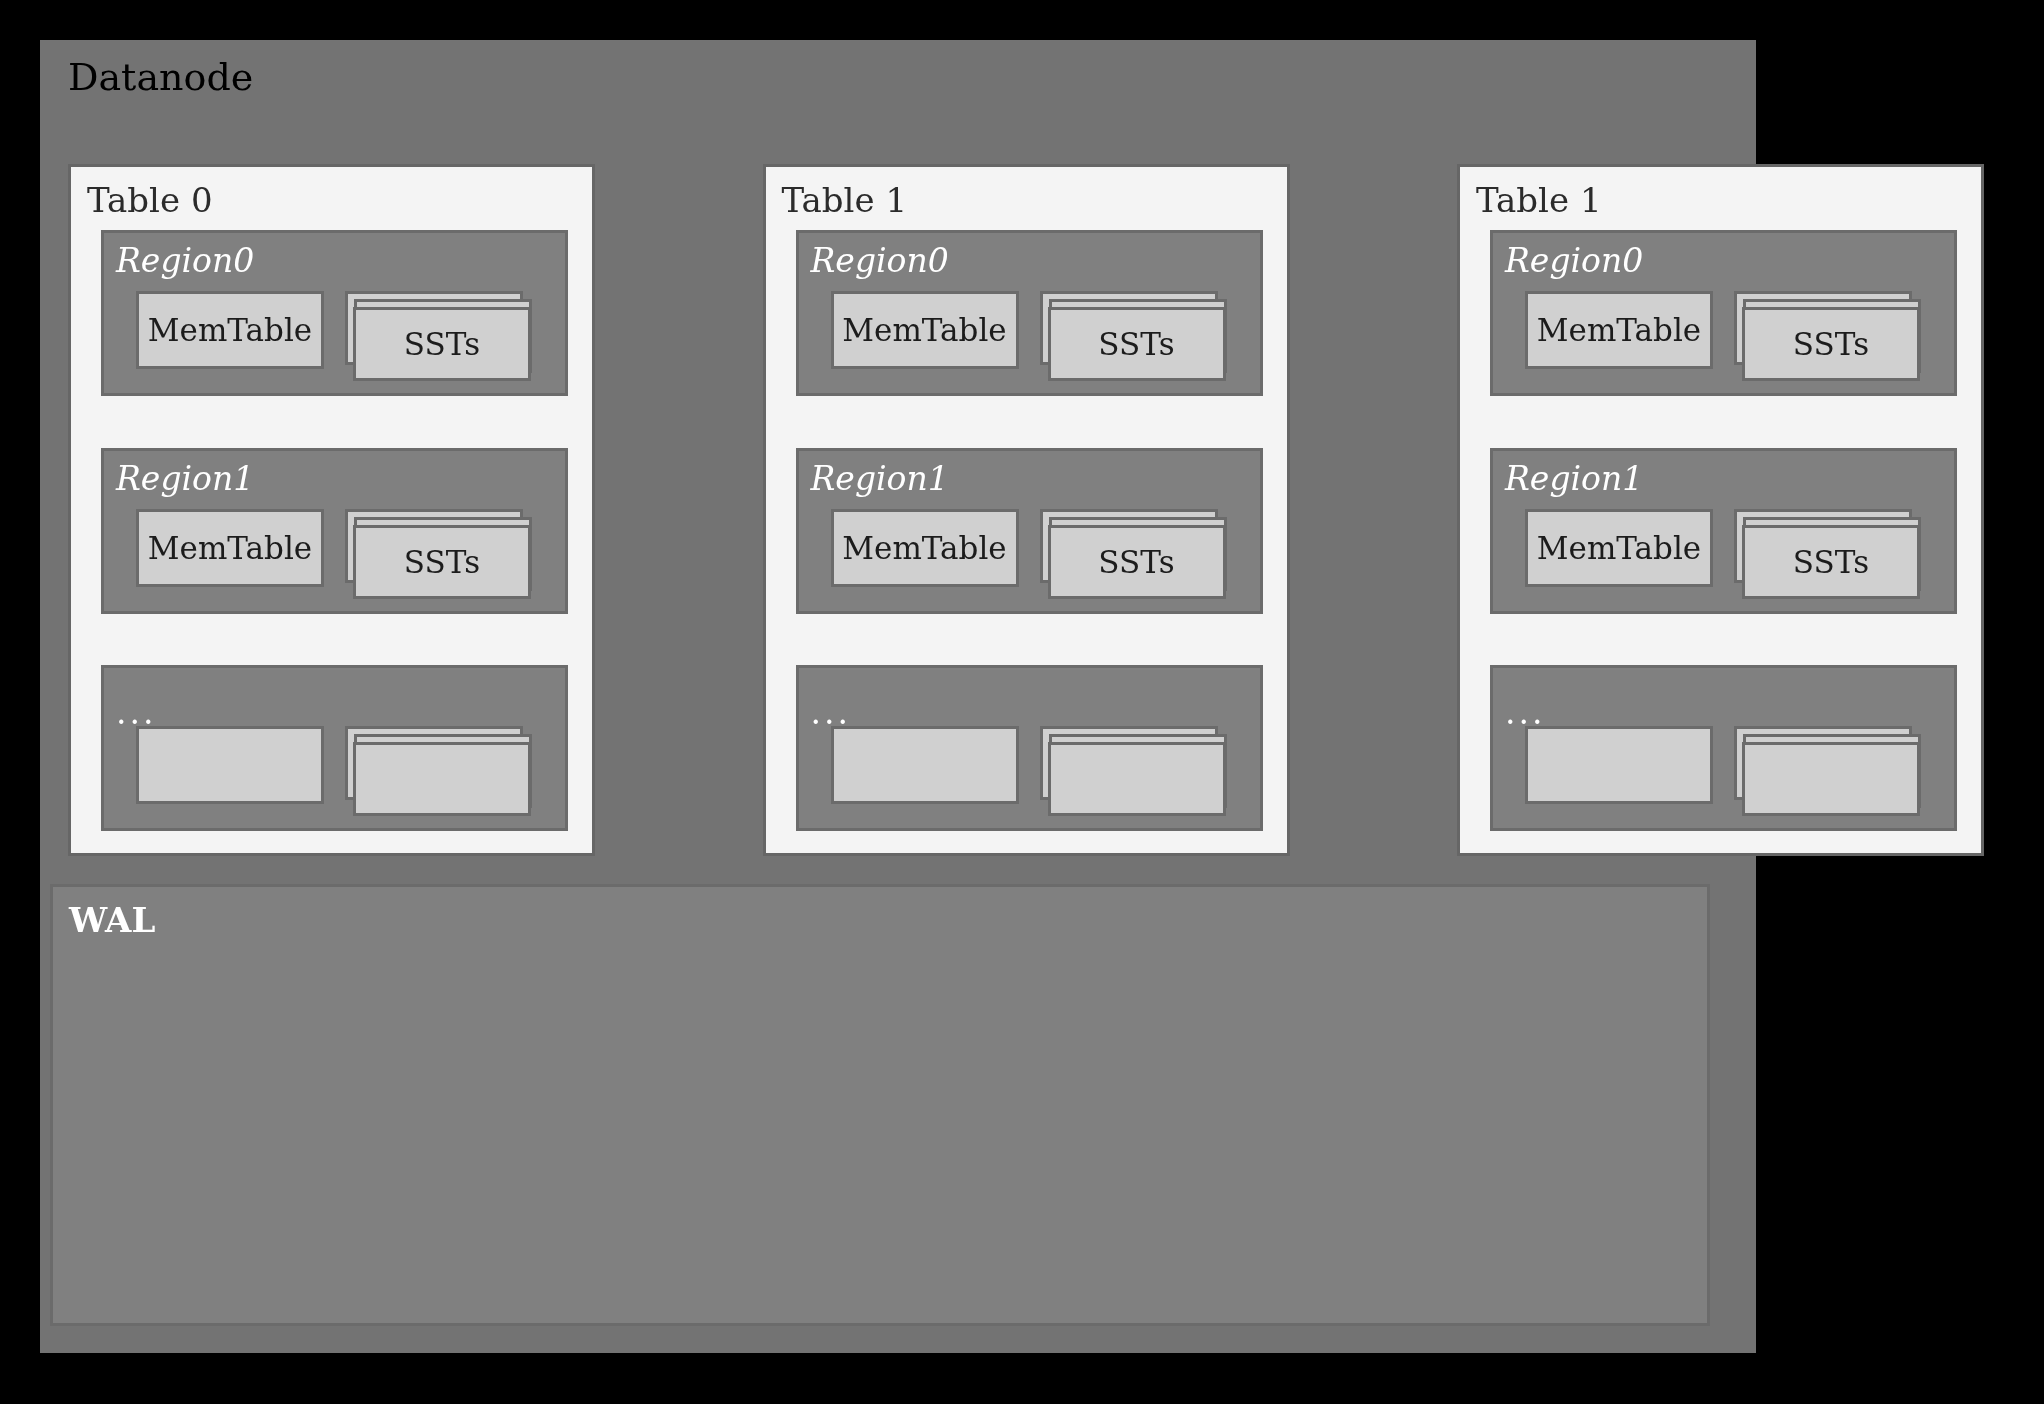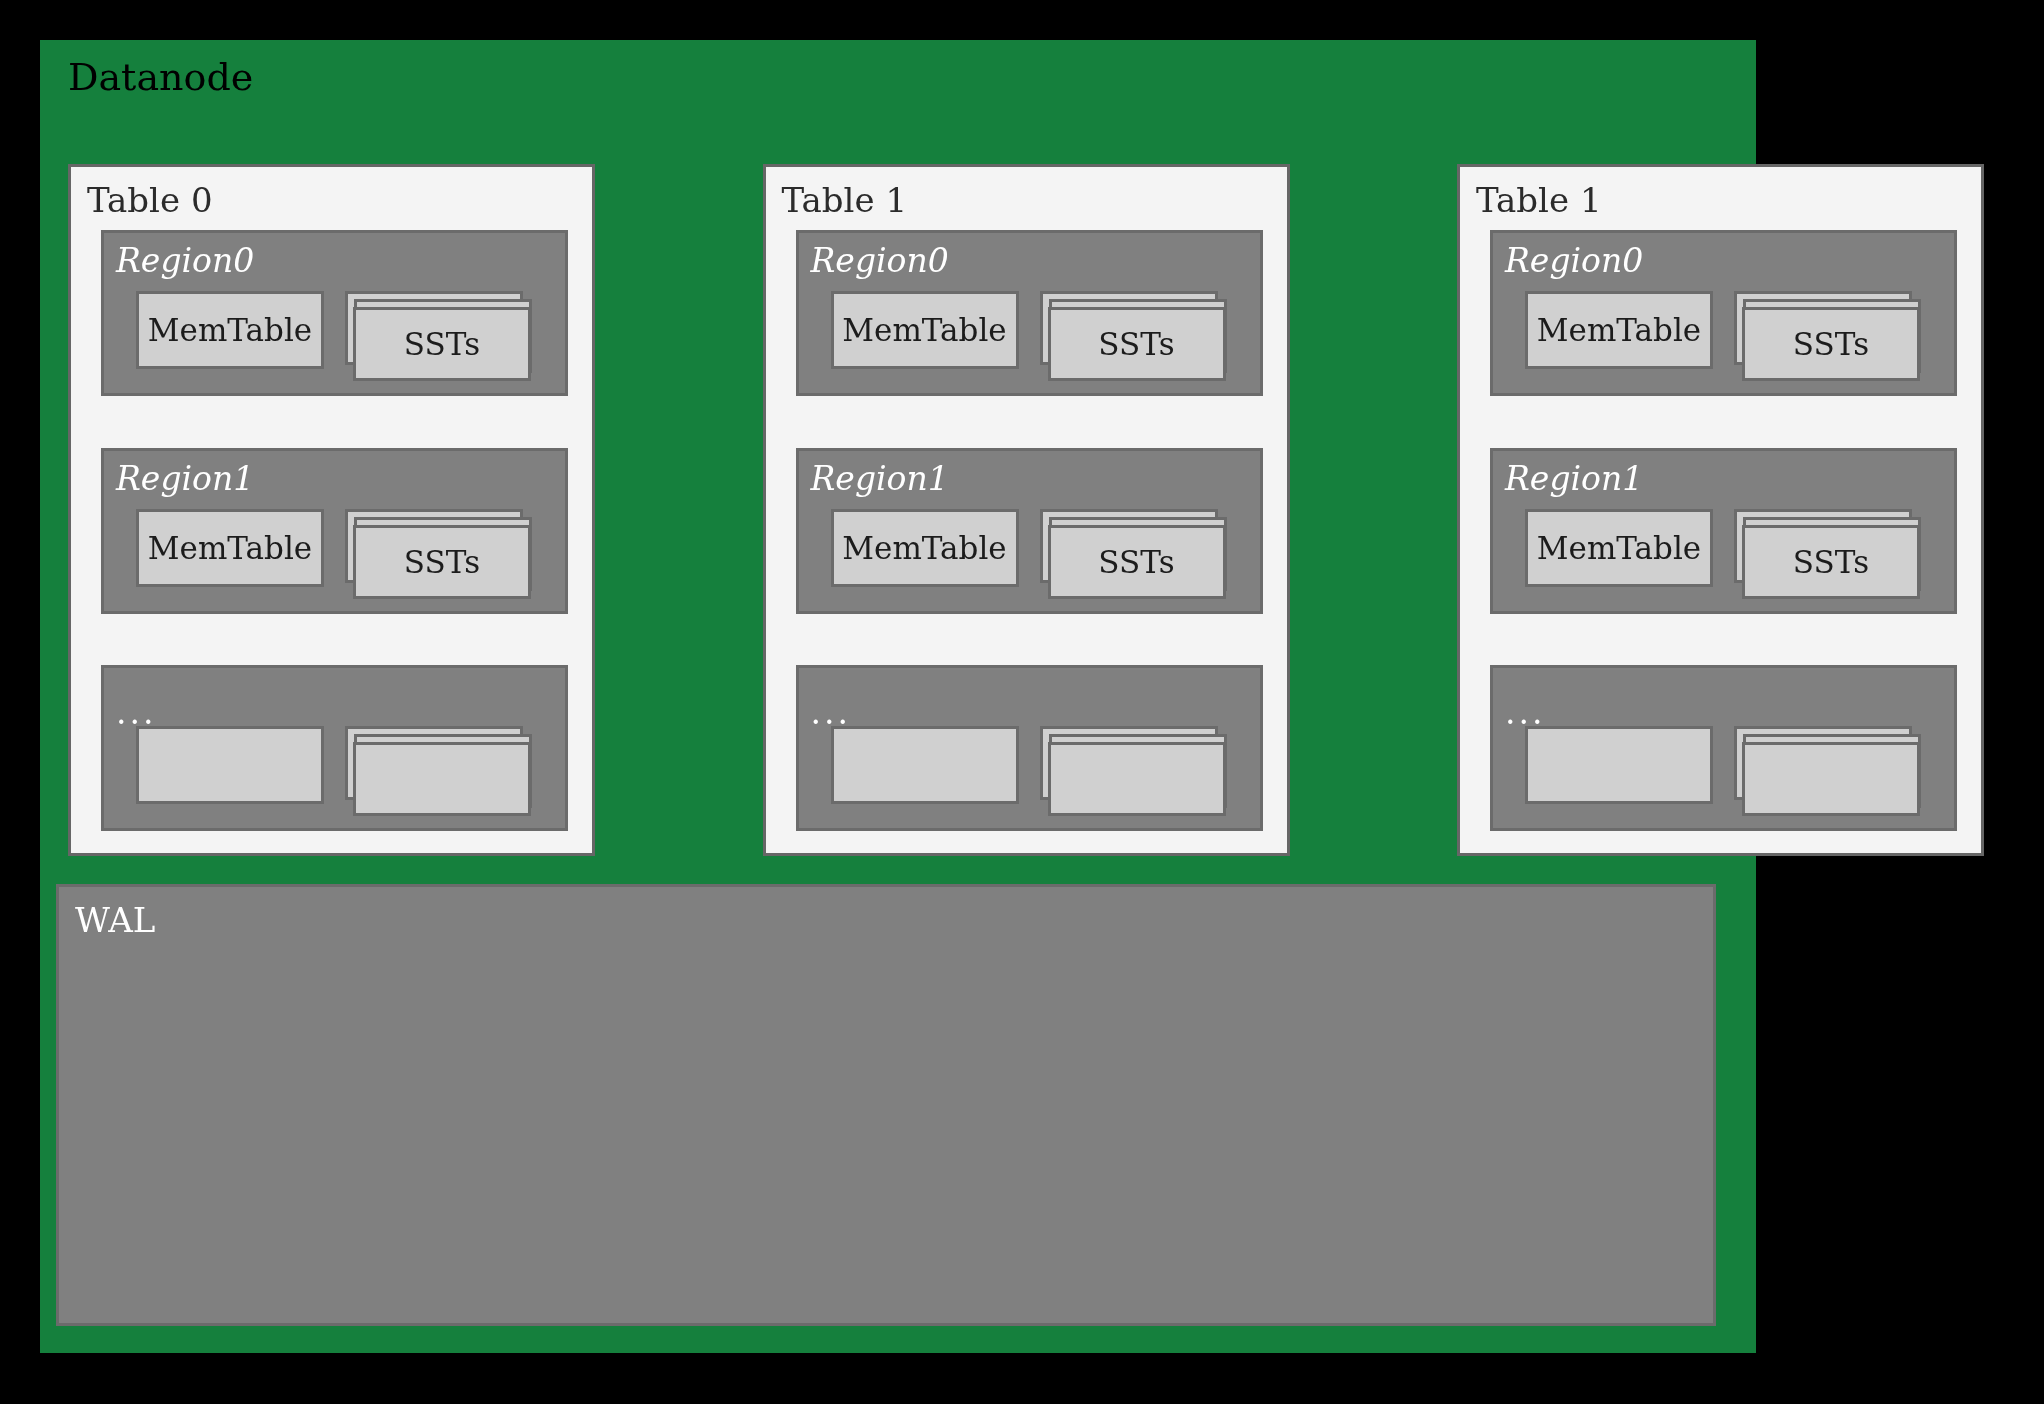--- a/index.html
+++ b/index.html
@@ -15,21 +15,21 @@
     overflow: hidden;
   }
 
   
   #datanode-panel {
     position: absolute;
     left: 40px;
     top: 40px;
     width: 1716px;
     height: 1313px;
-    background: #15803d;
+    background: #737373;
     box-sizing: border-box;
   }
 
   #datanode-title {
     position: absolute;
     left: 28px;
     top: 18px;
     font-size: 38px;
     color: #000000;
     line-height: 1;
@@ -161,27 +161,28 @@
     align-items: center;
     justify-content: center;
     font-size: 31px;
     color: #1c1c1c;
   }
   .sst-sheet.s3.blank { color: transparent; }
 
   
   #wal-panel {
     position: absolute;
-    left: 16px;
+    left: 10px;
     top: 844px;
     width: 1660px;
     height: 442px;
     background: #808080;
     border: 3px solid #6b6b6b;
     box-sizing: border-box;
+    font-weight: bold;
   }
 
   #wal-label {
     position: absolute;
     left: 16px;
     top: 16px;
     font-size: 34px;
     color: #ffffff;
     line-height: 1;
     white-space: nowrap;

